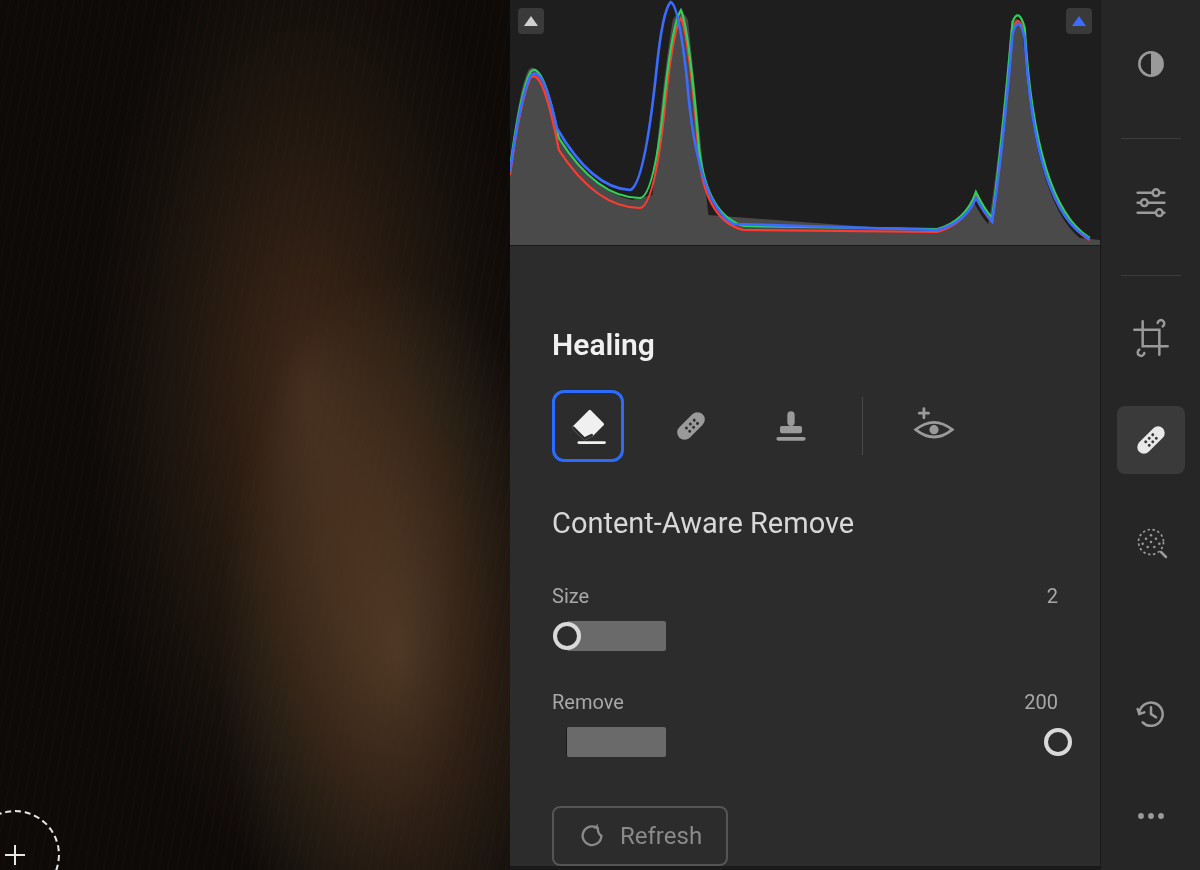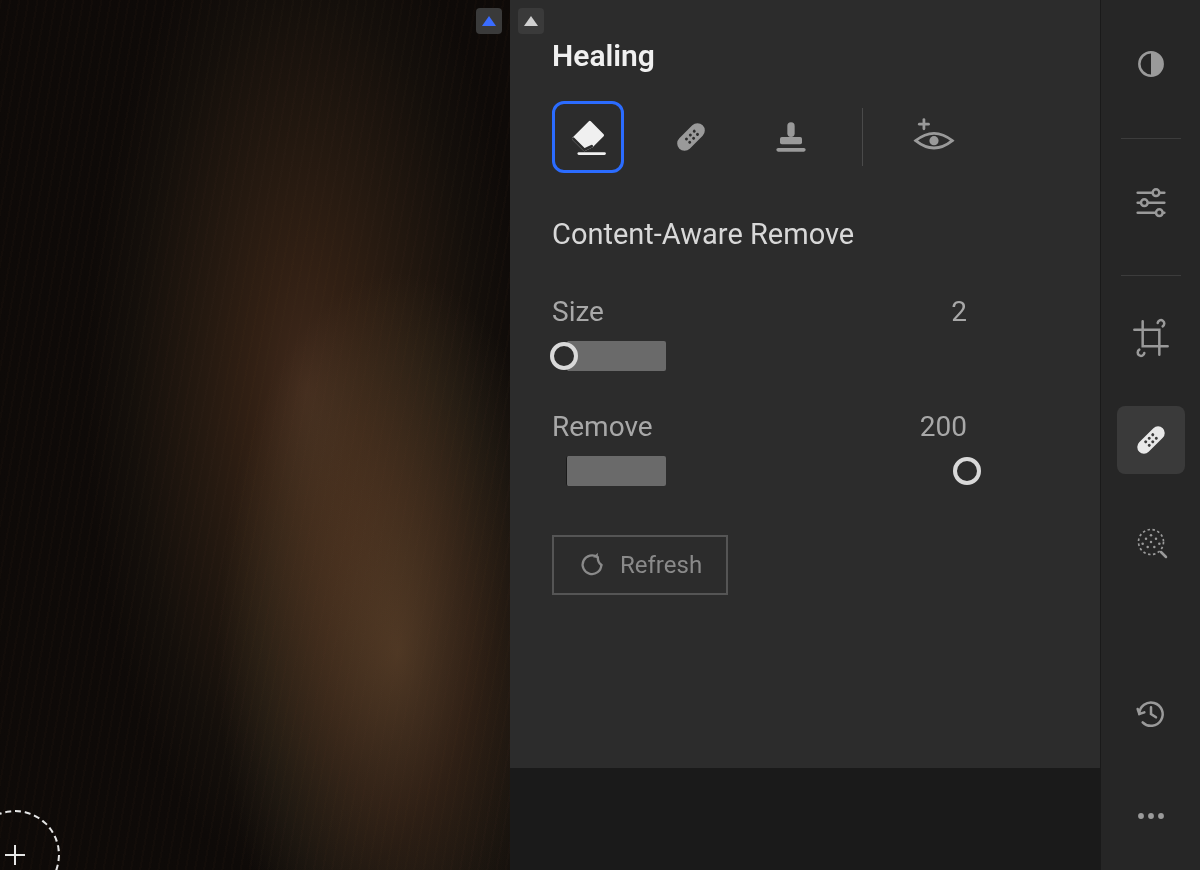--- a/index.html
+++ b/index.html
@@ -56,25 +56,26 @@
     content:"";
     position:absolute;
     background:#e6e6e6;
   }
   .cursor-cross::before{ left:50%; top:50%; width:2px; height:20px; transform:translate(-50%,-50%);}
   .cursor-cross::after { left:50%; top:50%; width:20px; height:2px; transform:translate(-50%,-50%);}
 
   
   .panel {
     width: 590px;
-    height: 768px;
+    height: 866px;
     background: #2c2c2c;
     display:flex;
-    flex-direction:row;
+    flex-direction:column;
     box-sizing:border-box;
+    justify-content:space-between;
   }
 
   
   .histogram{
     position:relative;
     height:245px;
     background:#1e1e1e;
     border-bottom:1px solid #1a1a1a;
   }
   .histogram svg{ position:absolute; inset:0; width:100%; height:100%; }
@@ -139,21 +140,21 @@
 
   .subhead{
     font-size:29px;
     color:#d8d8d8;
     margin-bottom:44px;
   }
 
   .slider-block{ margin-bottom:40px; }
   .slider-head{
     display:flex; justify-content:space-between;
-    font-size:28px;
+    font-size:20px;
     color:#a8a8a8;
     margin-bottom:14px;
   }
   .slider-track{
     position:relative;
     height:28px;
   }
   .slider-track .rail{
     position:absolute;
     left:14px; right:14px; top:50%;
@@ -173,21 +174,21 @@
     box-sizing:border-box;
     cursor:grab;
   }
 
   .refresh-btn{
     display:inline-flex;
     align-items:center;
     gap:14px;
     padding:14px 24px;
     border:2px solid #555;
-    border-radius:0;
+    border-radius:8px;
     color:#8a8a8a;
     font-size:24px;
     cursor:pointer;
     margin-top:10px;
     width:fit-content;
   }
   .refresh-btn svg{ width:28px; height:28px; }
 
   
   .rail{

